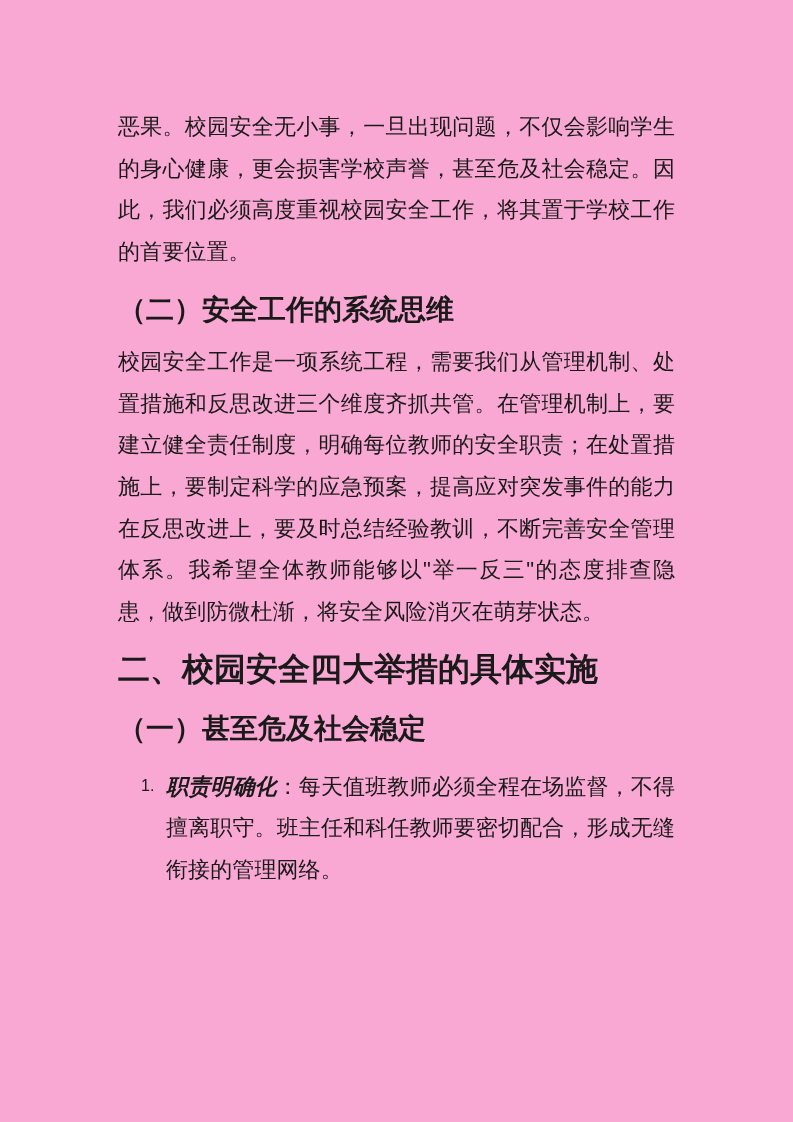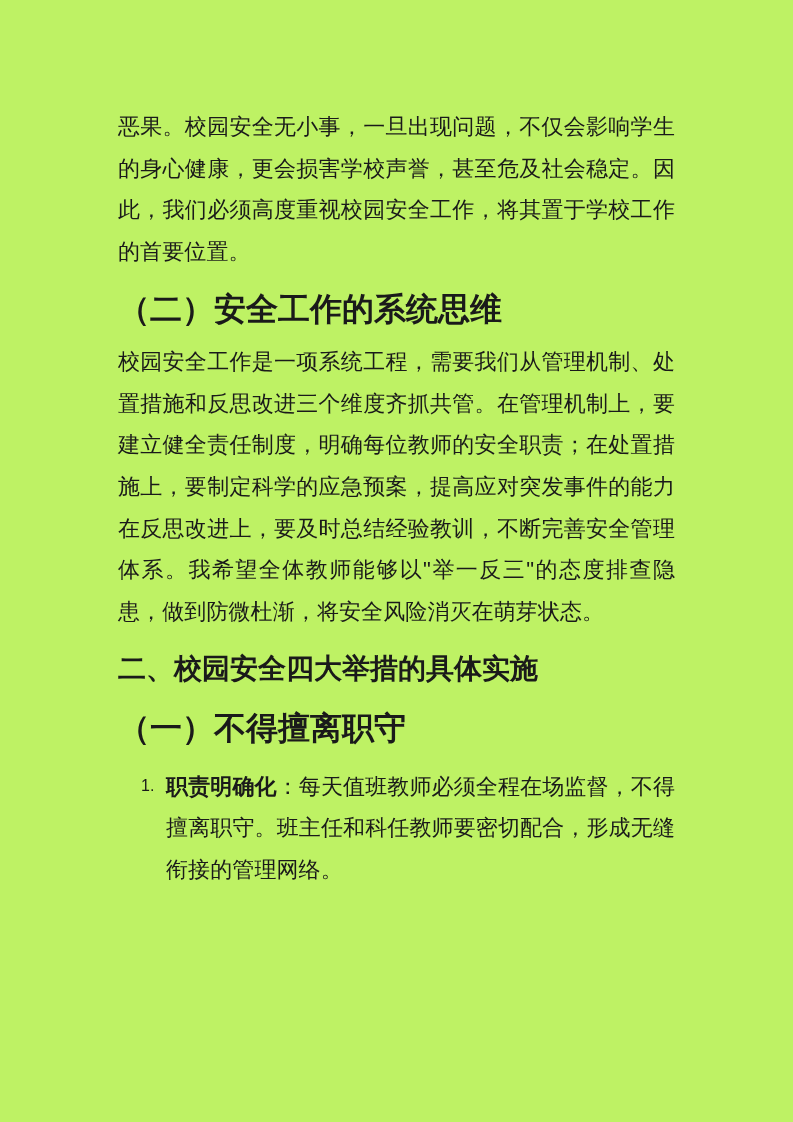--- a/index.html
+++ b/index.html
@@ -5,43 +5,43 @@
   html, body {
     margin: 0;
     padding: 0;
     background: #ffffff;
   }
   .page {
     position: relative;
     width: 793px;
     height: 1122px;
     box-sizing: border-box;
-    background: #bef264;
+    background: #f9a8d4;
     padding: 106px 118px 0 118px;
     font-family: "Liberation Sans", sans-serif;
     color: #1a1a1a;
     overflow: hidden;
   }
   .para {
     margin: 0;
     font-size: 22px;
     line-height: 41.7px;
     text-align: justify;
     letter-spacing: 0.1px;
   }
   h2.doc-h2 {
     margin: 17px 0 0 0;
-    font-size: 28px;
+    font-size: 32px;
     line-height: 38px;
     font-weight: 700;
     color: #1a1a1a;
   }
   h3.doc-h3 {
     margin: 0;
-    font-size: 32px;
+    font-size: 28px;
     line-height: 33px;
     font-weight: 700;
     color: #1a1a1a;
   }
   #heading-system { margin-top: 20px; }
   #para-system   { margin-top: 15px; }
   #heading-lunch { margin-top: 24px; }
   #para-lunch    { margin-top: 25px; }
   ol.doc-list {
     margin: 21px 0 0 0;
@@ -60,36 +60,37 @@
     left: -25px;
     top: 0;
     width: 22px;
     font-size: 16px;
     line-height: 40px;
     text-align: left;
     letter-spacing: 0;
   }
   .term-bold {
     font-weight: 700;
+    font-style: italic;
   }
 </style>
 </head>
 <body>
 
 <div class="page">
 
   <p class="para">恶果。校园安全无小事，一旦出现问题，不仅会影响学生的身心健康，更会损害学校声誉，甚至危及社会稳定。因此，我们必须高度重视校园安全工作，将其置于学校工作的首要位置。</p>
 
   <h3 class="doc-h3" id="heading-system">（二）安全工作的系统思维</h3>
 
   <p class="para" id="para-system">校园安全工作是一项系统工程，需要我们从管理机制、处置措施和反思改进三个维度齐抓共管。在管理机制上，要建立健全责任制度，明确每位教师的安全职责；在处置措施上，要制定科学的应急预案，提高应对突发事件的能力在反思改进上，要及时总结经验教训，不断完善安全管理体系。我希望全体教师能够以"举一反三"的态度排查隐患，做到防微杜渐，将安全风险消灭在萌芽状态。</p>
 
   <h2 class="doc-h2" id="heading-measures">二、校园安全四大举措的具体实施</h2>
 
-  <h3 class="doc-h3" id="heading-lunch">（一）不得擅离职守</h3>
+  <h3 class="doc-h3" id="heading-lunch">（一）甚至危及社会稳定</h3>
 
 
   <ol class="doc-list">
     <li>
       <span class="list-marker">1.</span>
       <span class="term-bold">职责明确化</span><span>：每天值班教师必须全程在场监督，不得擅离职守。班主任和科任教师要密切配合，形成无缝衔接的管理网络。</span>
     </li>
   </ol>
 
 </div>

